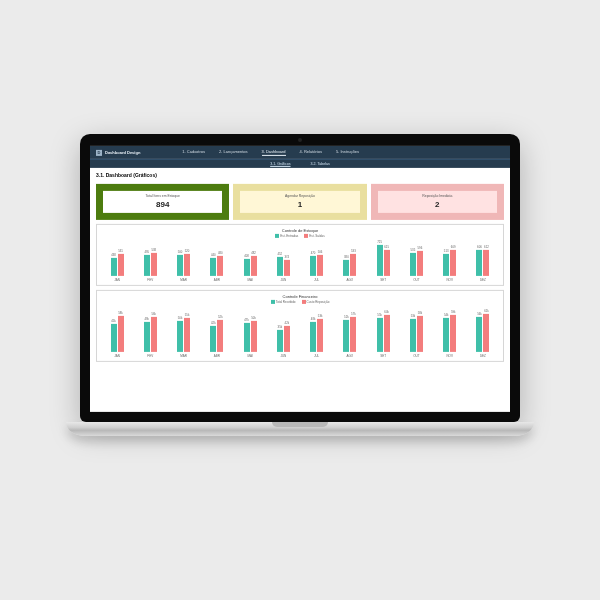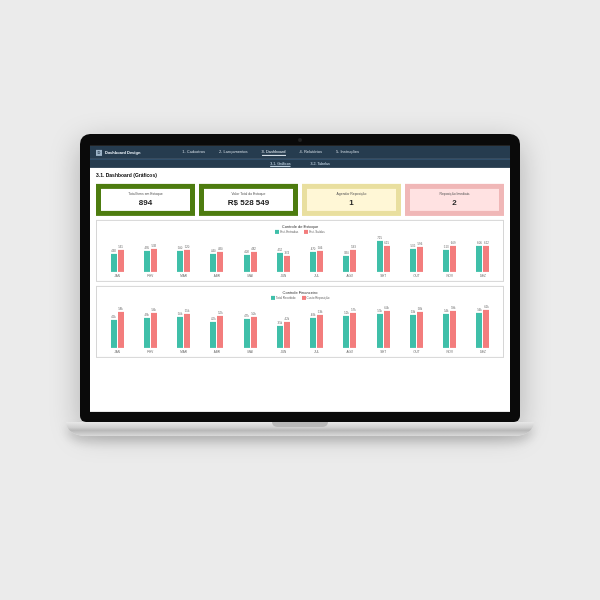--- a/index.html
+++ b/index.html
@@ -50,21 +50,21 @@
     border-top:1px solid #33526d; flex:0 0 auto;
   }
   .subnav span.active { text-decoration:underline; }
 
   .page { padding:4px 6px 6px; flex:1; display:flex; flex-direction:column; gap:4px;}
   .page-title { font-weight:700; font-size:5px; margin-bottom:2px;}
 
   
   .kpis { display:flex; gap:4px; }
   .kpi {
-    flex:1; border:5px solid #4d7c0f; background:#fff; padding:3px 2px 4px;
+    flex:1; border:7px solid #4d7c0f; background:#fff; padding:3px 2px 4px;
     display:flex; flex-direction:column; align-items:center; gap:2px;
   }
   .kpi.warn { background:#fff7d6; border-color:#e9df9f;}
   .kpi.bad  { background:#ffe2e2; border-color:#f0b7b7;}
   .kpi .lab { font-size:3.4px; color:#555; text-align:center;}
   .kpi .val { font-size:8px; font-weight:600; color:#222;}
 
   
   .chart-card { border:1px solid #d6d6d6; background:#fff; padding:3px 4px 3px;}
   .chart-title { text-align:center; font-size:4px; color:#333; margin-bottom:1px;}
@@ -112,24 +112,20 @@
       </div>
 
       <div class="page">
         <div class="page-title">3.1. Dashboard (Gráficos)</div>
 
         <div class="kpis">
           <div class="kpi">
             <div class="lab">Total Itens em Estoque</div>
             <div class="val">894</div>
           </div>
-          <div class="kpi">
-            <div class="lab">Valor Total do Estoque</div>
-            <div class="val">R$ 528 549</div>
-          </div>
           <div class="kpi warn">
             <div class="lab">Agendar Reposição</div>
             <div class="val">1</div>
           </div>
           <div class="kpi bad">
             <div class="lab">Reposição Imediata</div>
             <div class="val">2</div>
           </div>
         </div>
 

